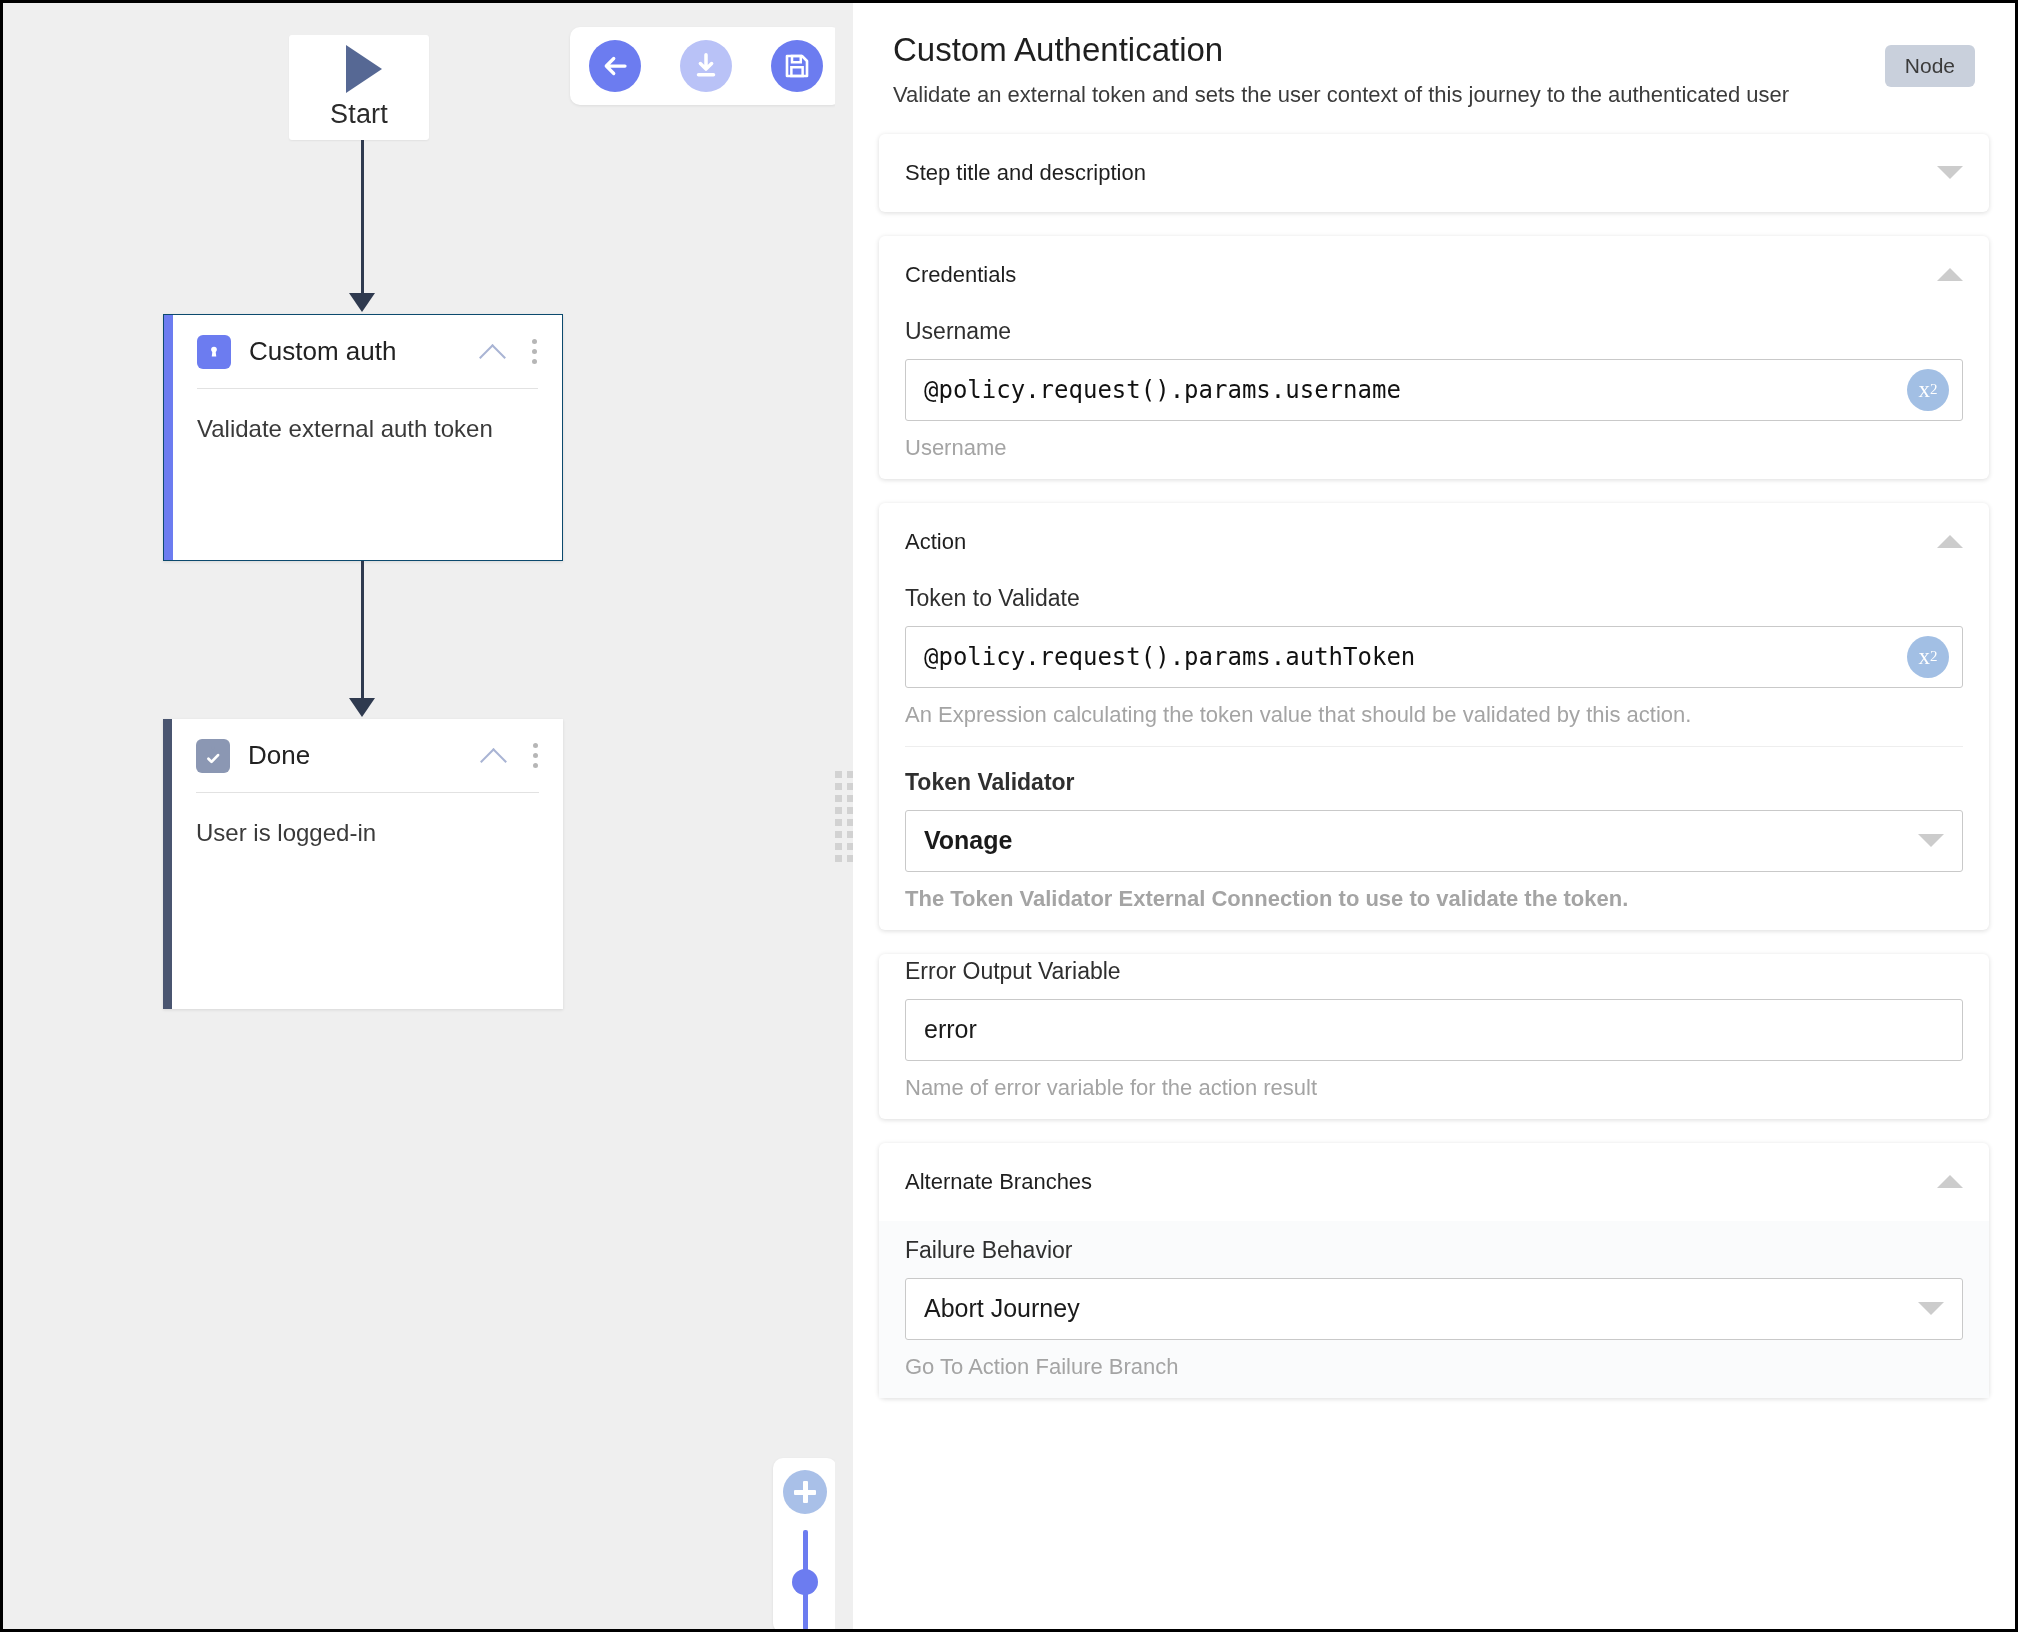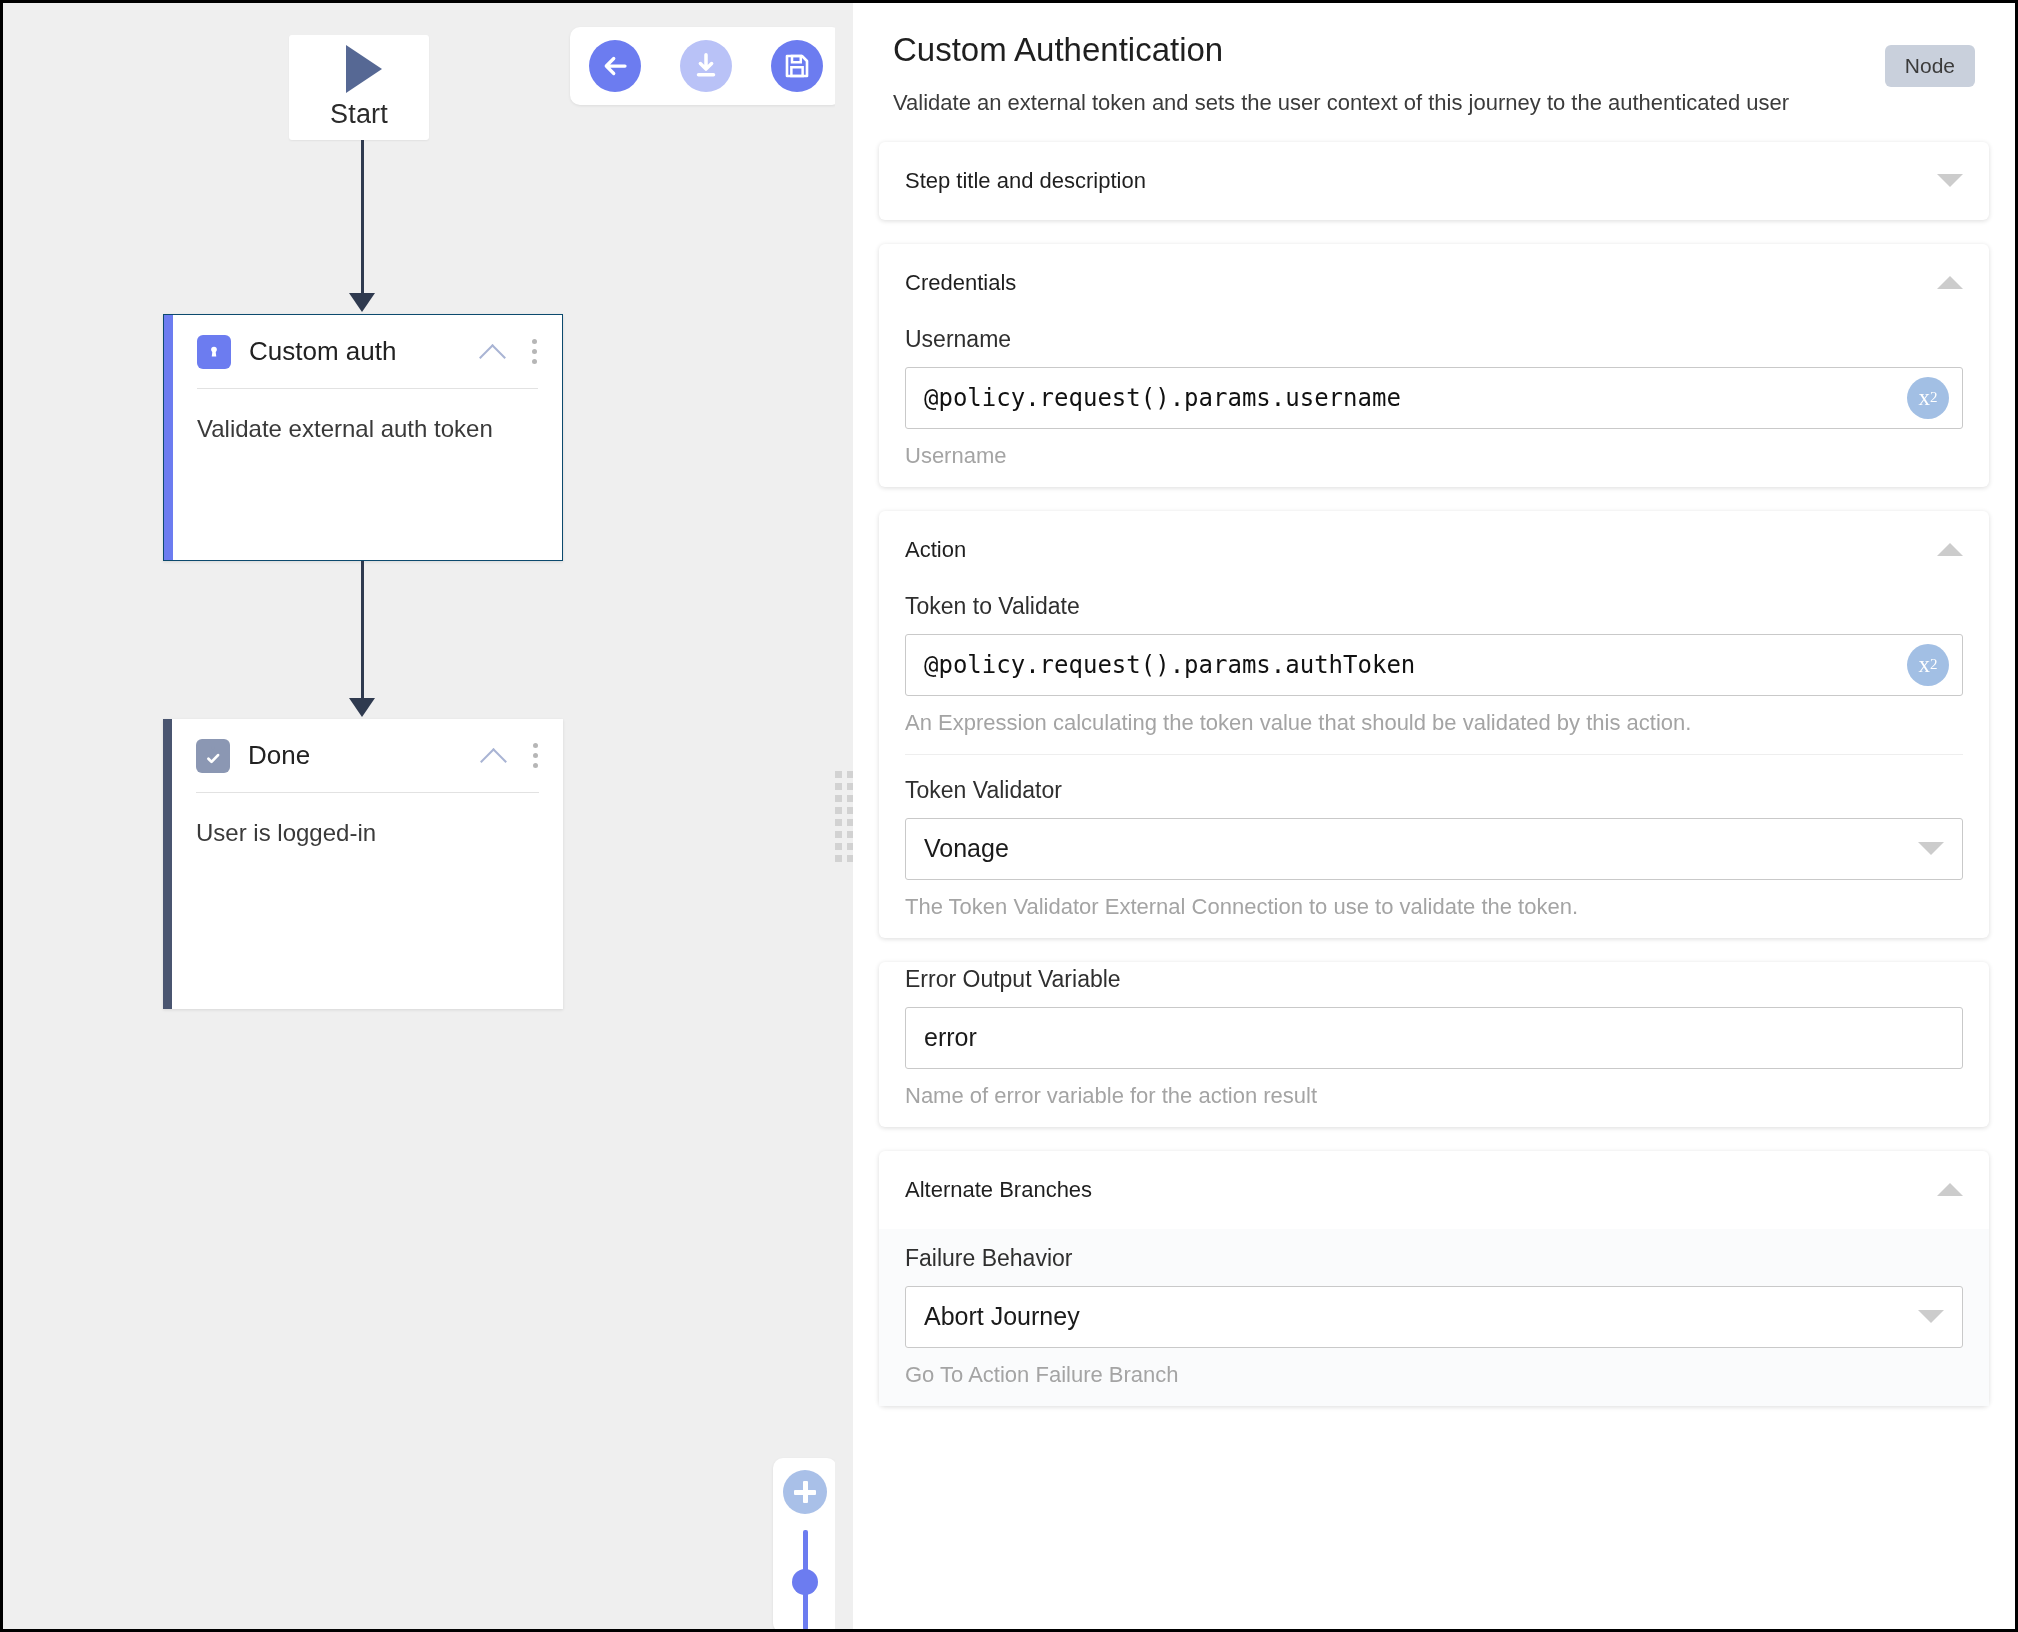--- a/index.html
+++ b/index.html
@@ -167,21 +167,21 @@
     overflow: hidden;
     padding: 0 26px;
   }
   .panel-header { padding: 28px 14px 0 14px; position: relative; }
   .panel-title { font-size: 33px; color: #1f1f1f; font-weight: normal; }
   .node-badge {
     position: absolute; right: 14px; top: 42px;
     background: #c9d0dc; color: #3b3b3b;
     font-size: 21px; padding: 9px 20px; border-radius: 6px;
   }
-  .panel-sub { font-size: 22px; color: #3b3b3b; margin-top: 20px; line-height: 1.3; }
+  .panel-sub { font-size: 22px; color: #3b3b3b; margin-top: 12px; line-height: 1.3; }
 
   .section {
     background: #ffffff;
     border-radius: 6px;
     box-shadow: 0 1px 5px rgba(0,0,0,0.14);
     margin-top: 24px;
     padding: 0 26px;
   }
   .sec-head {
     display: flex; align-items: center;
@@ -226,21 +226,21 @@
   .expr-btn sup { font-size: 15px; }
   .select-box {
     width: 100%; height: 62px;
     border: 1px solid #c9c9c9; border-radius: 3px;
     background: #ffffff;
     display: flex; align-items: center;
     padding: 0 18px; cursor: pointer;
   }
   .select-box .val { flex: 1; font-size: 25px; color: #1a1a1a; }
   .field-help { font-size: 22px; color: #a4a4a4; margin-top: 14px; }
-  .field-sep { border-top: 1px solid #eeeeee; }
+  .field-sep { border-top: 1px solid #eeeeee; font-weight: bold; }
 </style>
 </head>
 <body>
 
 <div id="root">
 
   <div id="canvas">
 
     <div class="start-node">
       <div class="start-triangle"></div>

